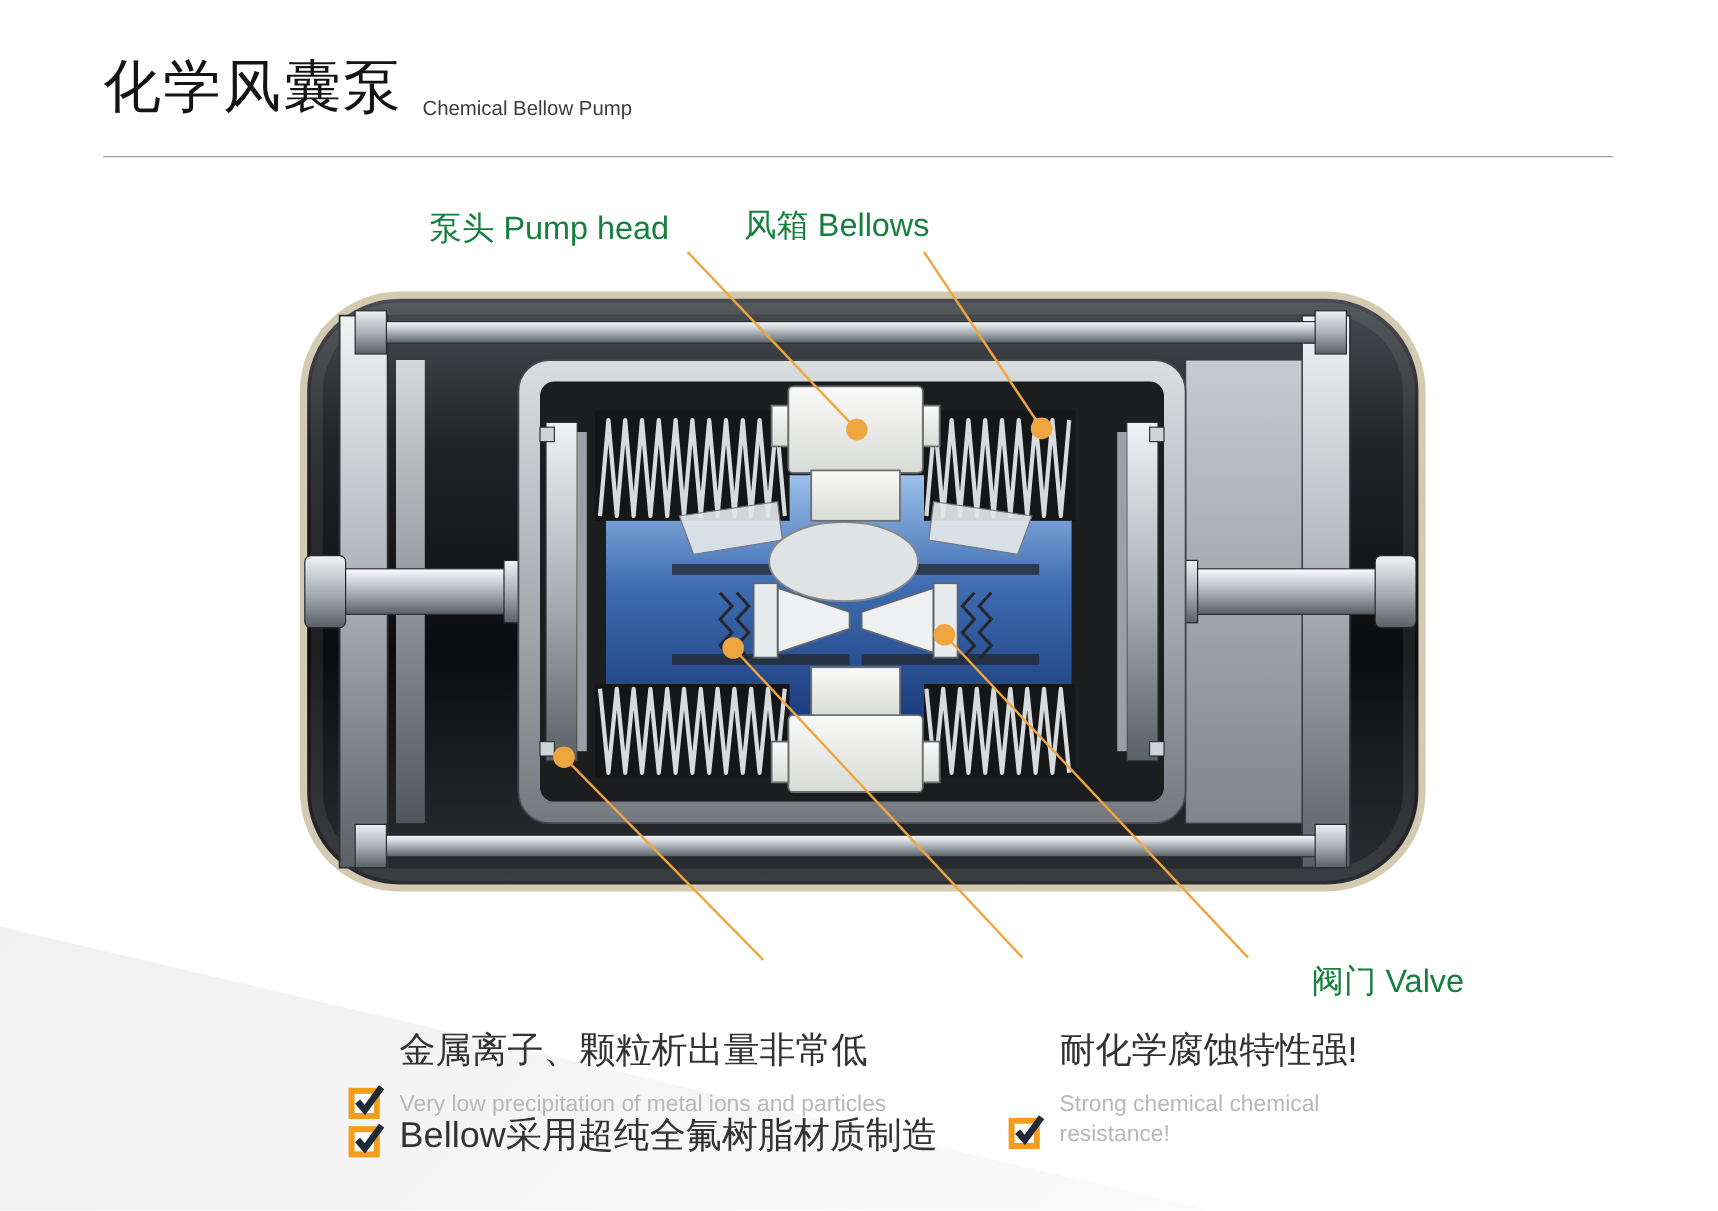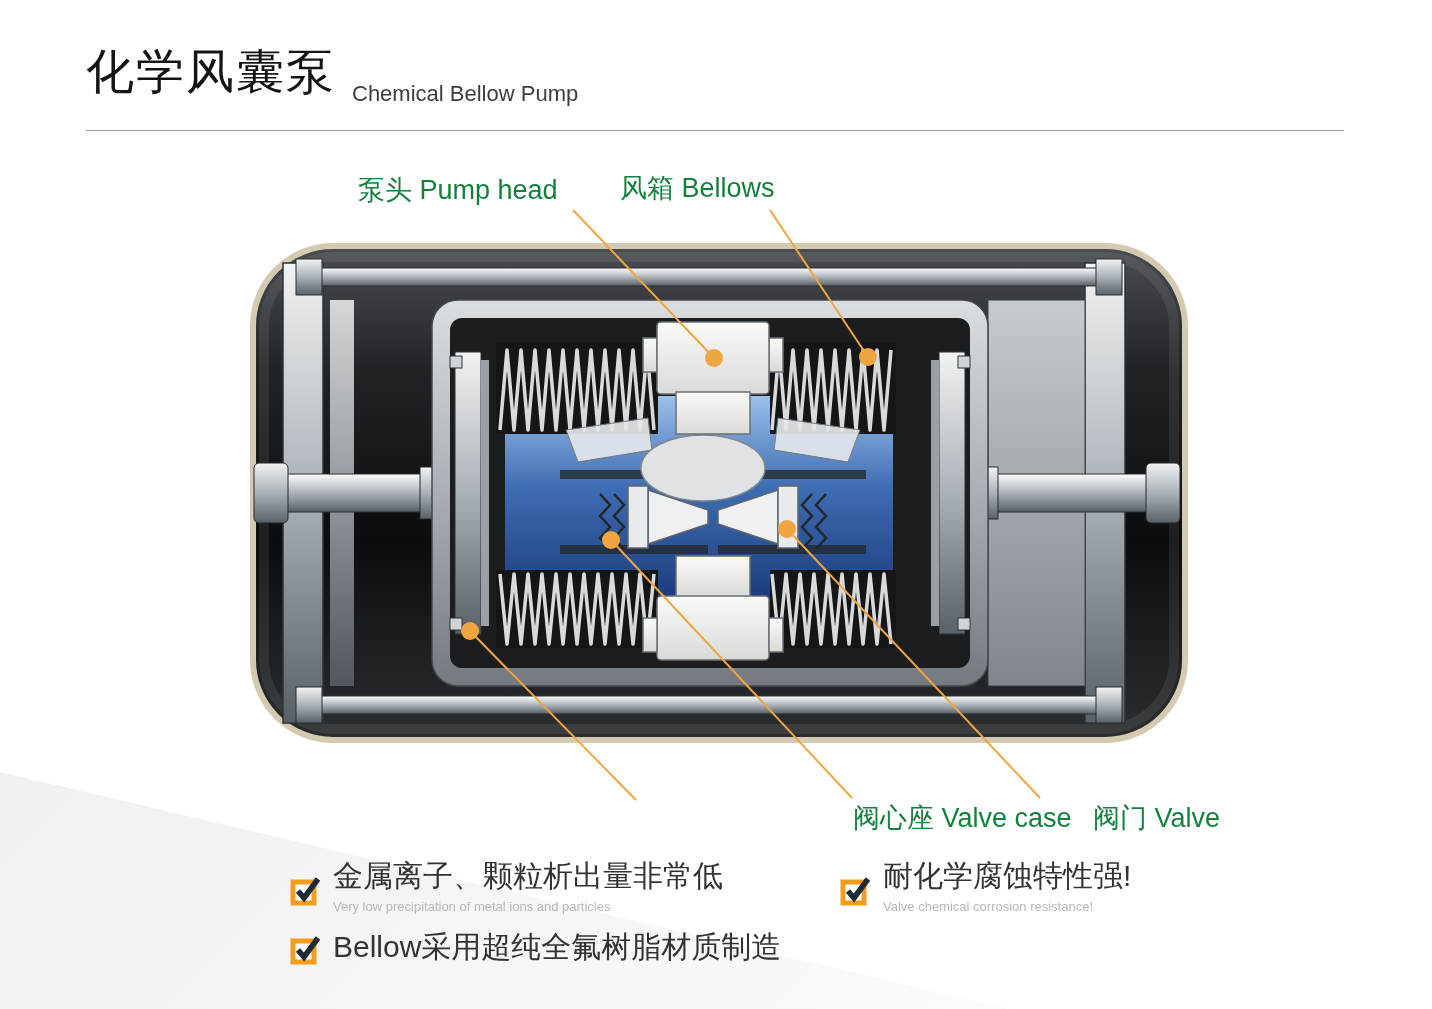--- a/index.html
+++ b/index.html
@@ -3,36 +3,36 @@
 <meta charset="utf-8">
 <style>
   *{margin:0;padding:0;box-sizing:border-box}
   html,body{width:1432px;height:1009px;background:#ffffff;overflow:hidden;
     font-family:"Liberation Sans","DejaVu Sans",sans-serif;}
   .page{position:relative;width:1190px;height:1009px;background:#fff}
   .bg-wedge{position:absolute;left:0;top:772px;width:1010px;height:237px;
     background:linear-gradient(135deg,rgba(110,110,110,0.10),rgba(110,110,110,0.03));
     clip-path:polygon(0 0,100% 100%,0 100%);}
   .title-cn{position:absolute;left:86px;top:40px;font-size:48px;font-weight:400;color:#141414;letter-spacing:2px}
-  .title-en{position:absolute;left:352px;top:81px;font-size:22px;font-weight:400;color:#3d3d3d}
+  .title-en{position:absolute;left:352px;top:81px;font-size:17px;font-weight:400;color:#3d3d3d}
   .rule{position:absolute;left:86px;top:130px;width:1258px;height:1px;background:#9b9b9b}
   svg.diagram{position:absolute;left:0;top:0}
   .dlabel{position:absolute;font-size:27px;color:#15803d;white-space:nowrap}
   #lbl-pump-head{left:358px;top:172px}
   #lbl-bellows{left:620px;top:170px}
   #lbl-housing{left:625px;top:800px}
   #lbl-valve-case{left:853px;top:800px}
   #lbl-valve{left:1093px;top:800px}
-  .feature{position:absolute;display:flex;align-items:center;gap:13px}
+  .feature{position:absolute;display:flex;align-items:flex-end;gap:13px}
   #feat-0{left:290px;top:858px}
   #feat-1{left:840px;top:858px}
   #feat-2{left:290px;top:929px}
   .feature svg{margin-top:5px;flex:0 0 auto}
   .feature .cn{display:block;font-size:30px;color:#333333;line-height:36px}
-  .feature .en{display:block;font-size:13px;color:#b8b8b8;line-height:25px;margin-top:0}
+  .feature .en{display:block;font-size:19px;color:#b8b8b8;line-height:25px;margin-top:14px}
 </style>
 </head>
 <body>
 
 <div class="page">
 
   <div class="bg-wedge"></div>
 
   <header>
     <h1 class="title-cn">化学风囊泵</h1>
@@ -182,21 +182,20 @@
       <circle cx="714" cy="358" r="9"></circle>
       <circle cx="868" cy="357" r="9"></circle>
       <circle cx="470" cy="631" r="9"></circle>
       <circle cx="611" cy="540" r="9"></circle>
       <circle cx="787" cy="529" r="9"></circle>
     </g>
   </svg>
 
   <div class="dlabel" id="lbl-pump-head">泵头 Pump head</div>
   <div class="dlabel" id="lbl-bellows">风箱 Bellows</div>
-  <div class="dlabel" id="lbl-valve-case">阀心座 Valve case</div>
   <div class="dlabel" id="lbl-valve">阀门 Valve</div>
 
   <section>
 
     <div class="feature" id="feat-0">
       <svg width="30" height="30" viewBox="0 0 30 30">
         <rect x="3" y="6" width="21" height="21" fill="#ffffff" stroke-width="5" stroke="#F49D1D"></rect>
         <path d="M8,15 L14,22 L28,3" fill="none" stroke-width="5.5" stroke="#1E2B36"></path>
       </svg>
       <div>
@@ -205,21 +204,21 @@
       </div>
     </div>
 
     <div class="feature" id="feat-1">
       <svg width="30" height="30" viewBox="0 0 30 30">
         <rect x="3" y="6" width="21" height="21" fill="#ffffff" stroke-width="5" stroke="#F49D1D"></rect>
         <path d="M8,15 L14,22 L28,3" fill="none" stroke-width="5.5" stroke="#1E2B36"></path>
       </svg>
       <div>
         <span class="cn">耐化学腐蚀特性强!</span>
-        <span class="en">Valve chemical corrosion resistance!</span>
+        <span class="en">Strong chemical chemical resistance!</span>
       </div>
     </div>
 
     <div class="feature" id="feat-2">
       <svg width="30" height="30" viewBox="0 0 30 30">
         <rect x="3" y="6" width="21" height="21" fill="#ffffff" stroke-width="5" stroke="#F49D1D"></rect>
         <path d="M8,15 L14,22 L28,3" fill="none" stroke-width="5.5" stroke="#1E2B36"></path>
       </svg>
       <div>
         <span class="cn">Bellow采用超纯全氟树脂材质制造</span>

